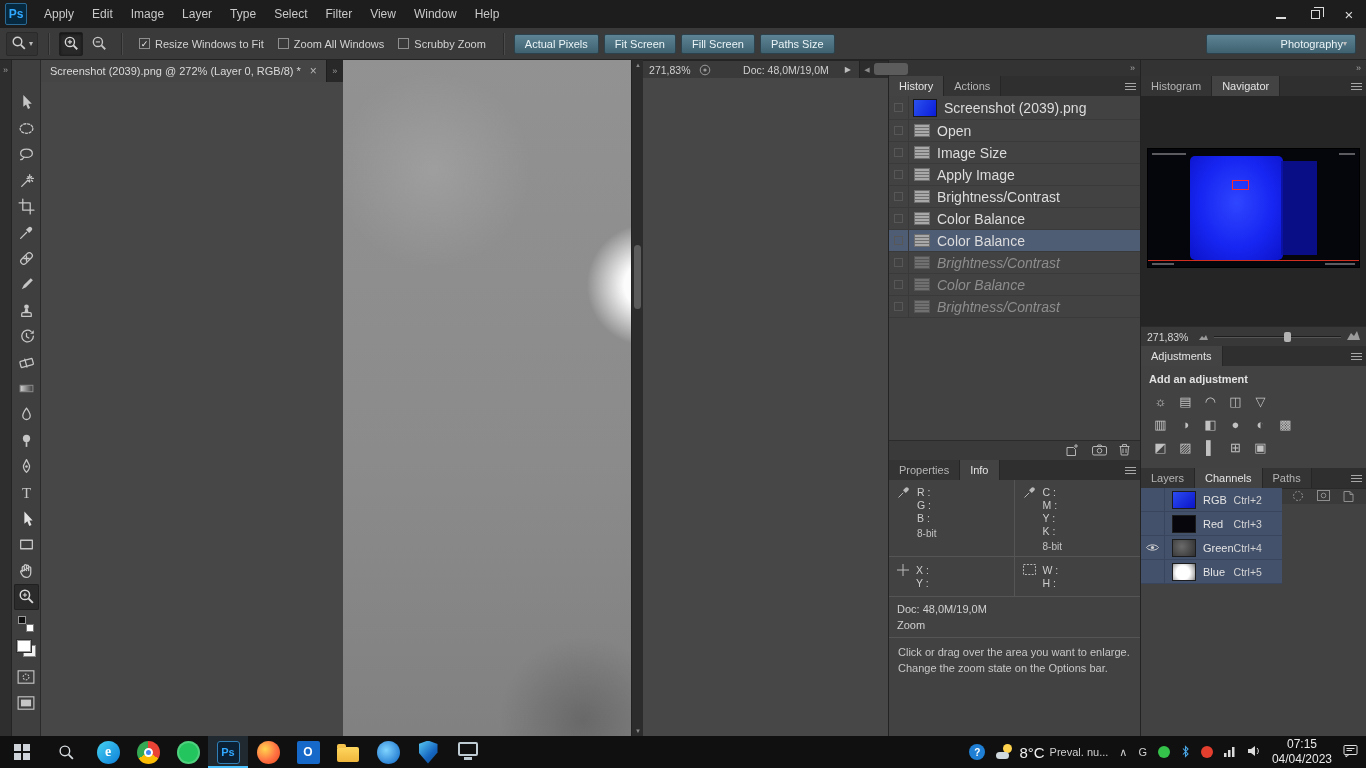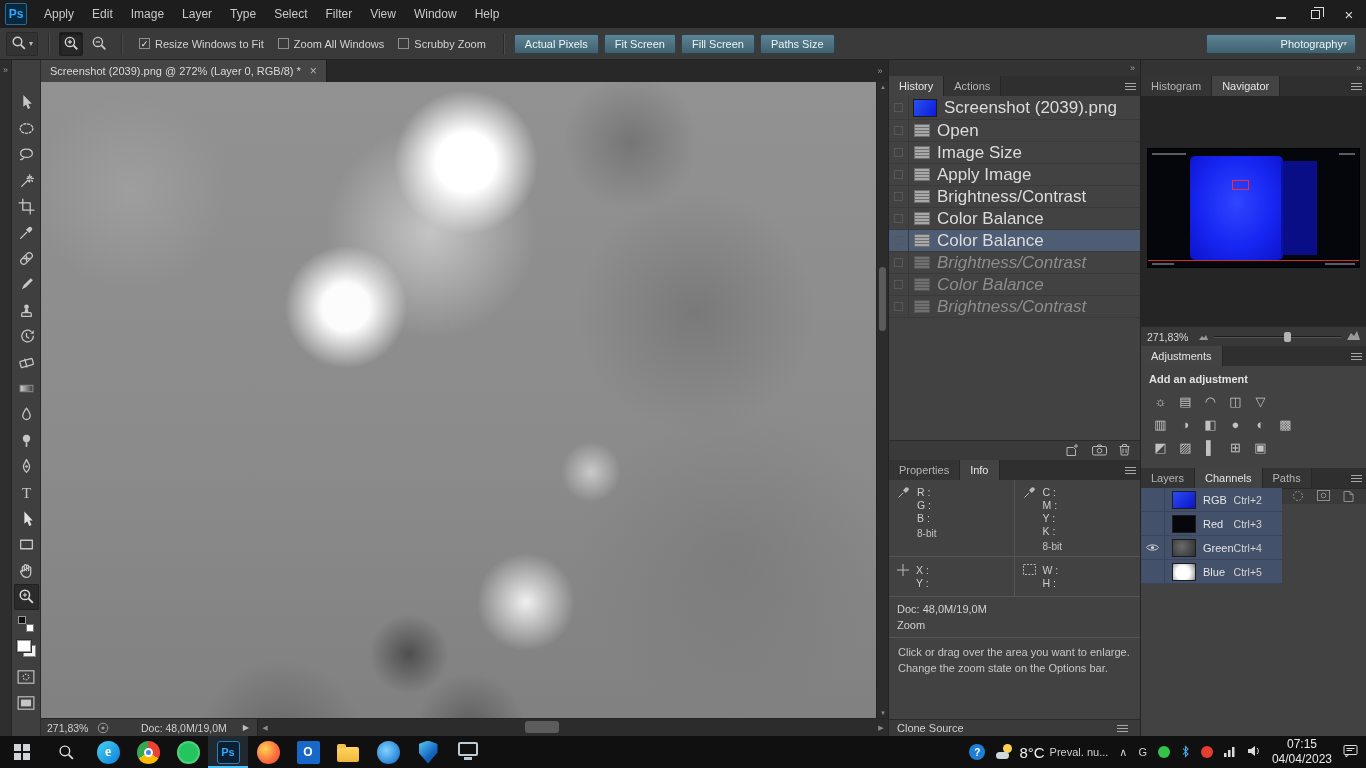--- a/index.html
+++ b/index.html
@@ -42,21 +42,21 @@
   .tool.active{background:#2b2b2b;box-shadow:inset 0 0 0 1px #202020;}
   .tool-extra{margin-top:6px;display:flex;align-items:center;justify-content:center;}
   .mini-swatch{position:relative;width:16px;height:16px;}
   .mini-swatch .back{position:absolute;right:0;bottom:0;width:8px;height:8px;background:#fff;border:1px solid #777;}
   .mini-swatch .front{position:absolute;left:0;top:0;width:8px;height:8px;background:#111;border:1px solid #999;}
   .fg-swatch{position:relative;width:19px;height:17px;margin-top:8px;}
   .fg-swatch .back{position:absolute;right:0;bottom:0;width:13px;height:12px;background:#f2f2f2;border:1px solid #888;}
   .fg-swatch .front{position:absolute;left:0;top:0;width:14px;height:12px;background:#fff;border:1px solid #9a9a9a;box-shadow:0 0 0 1px #2e2e2e;}
 
   
-  .docarea{flex:1;display:flex;flex-direction:column;min-width:0;background:#474747;}
+  .docarea{flex:1;display:flex;min-width:0;background:#474747;}
   .doctabs{height:22px;background:#282828;display:flex;align-items:stretch;}
   .doctab{background:#454545;color:#dadada;display:flex;align-items:center;gap:9px;padding:0 9px;font-size:11px;border-right:1px solid #1e1e1e;}
   .doctab .close{color:#b5b5b5;font-size:12px;}
   .tabfill{flex:1;}
   .tabmenu{width:16px;display:flex;align-items:center;justify-content:center;color:#9a9a9a;font-size:9px;}
   .canvas-wrap{flex:1;position:relative;background:#3f3f3f;overflow:hidden;}
   .canvas-art{position:absolute;left:0;top:0;right:12px;bottom:0;background-color:#8e8e8e;background-image:
     radial-gradient(circle 100px at 425px 80px,  #ffffff 0%, #ffffff 30%, rgba(255,255,255,0) 72%),
     radial-gradient(circle 150px at 390px 150px, rgba(240,240,240,.55), rgba(240,240,240,0) 70%),
     radial-gradient(circle 85px  at 305px 225px, #fcfcfc 0%, #fcfcfc 28%, rgba(252,252,252,0) 72%),
@@ -98,21 +98,21 @@
   
   .hist-body{height:364px;background:#424242;display:flex;flex-direction:column;}
   .hist-row{height:22px;display:flex;align-items:center;border-bottom:1px solid #3a3a3a;flex:0 0 auto;}
   .hist-row.snapshot{height:24px;}
   .hist-row.selected{background:#4e5c74;}
   .hist-well{width:20px;align-self:stretch;border-right:1px solid #393939;display:flex;align-items:center;justify-content:center;}
   .hist-well i{width:9px;height:9px;border:1px solid #575757;display:block;}
   .snap-thumb{width:24px;height:18px;margin-left:4px;background:linear-gradient(120deg,#2a51f0,#0b1cd8);border:1px solid #1a1a1a;}
   .hist-icon{width:16px;height:13px;margin-left:5px;background:#a8a8a8;border:1px solid #6e6e6e;
     background-image:repeating-linear-gradient(to bottom,transparent 0 2px,#6f6f6f 2px 3px);}
-  .hist-label{margin-left:7px;font-size:17px;color:#dcdcdc;white-space:nowrap;}
+  .hist-label{margin-left:7px;font-size:14px;color:#dcdcdc;white-space:nowrap;}
   .hist-row.undone .hist-label{color:#8d8d8d;font-style:italic;}
   .hist-row.undone .hist-icon{opacity:.45;}
   .hist-fill{flex:1;background:#424242;}
   .hist-footer{height:20px;background:#3a3a3a;border-top:1px solid #2b2b2b;display:flex;justify-content:flex-end;align-items:center;gap:12px;padding:0 10px;flex:0 0 auto;}
 
   
   .info-body{flex:1;background:#424242;display:flex;flex-direction:column;overflow:hidden;}
   .info-grid{display:grid;grid-template-columns:1fr 1fr;}
   .iq{padding:6px 8px 4px;display:flex;gap:7px;border-bottom:1px solid #555;}
   .iq.l{border-right:1px solid #555;}
@@ -614,26 +614,20 @@
             <div class="ilabels" id="wh-labels">
                 <span>W :</span>
                 <span>H :</span>
               </div>
           </div>
         </div>
         <div class="info-doc">Doc: 48,0M/19,0M</div>
         <div class="info-tool">Zoom</div>
         <div class="info-hint">Click or drag over the area you want to enlarge. Change the zoom state on the Options bar.</div>
       </div>
-      <div class="clone-bar">
-        <span>Clone Source</span>
-        <div class="pmenu">
-            <span class="pmenu-icon"></span>
-          </div>
-      </div>
     </div>
 
     <div class="dock dock2">
       <div class="collapse">
           <span>»</span>
         </div>
       <div class="ptabs">
         <div class="ptab">Histogram</div>
         <div class="ptab active">Navigator</div>
         <div class="fill"></div>

